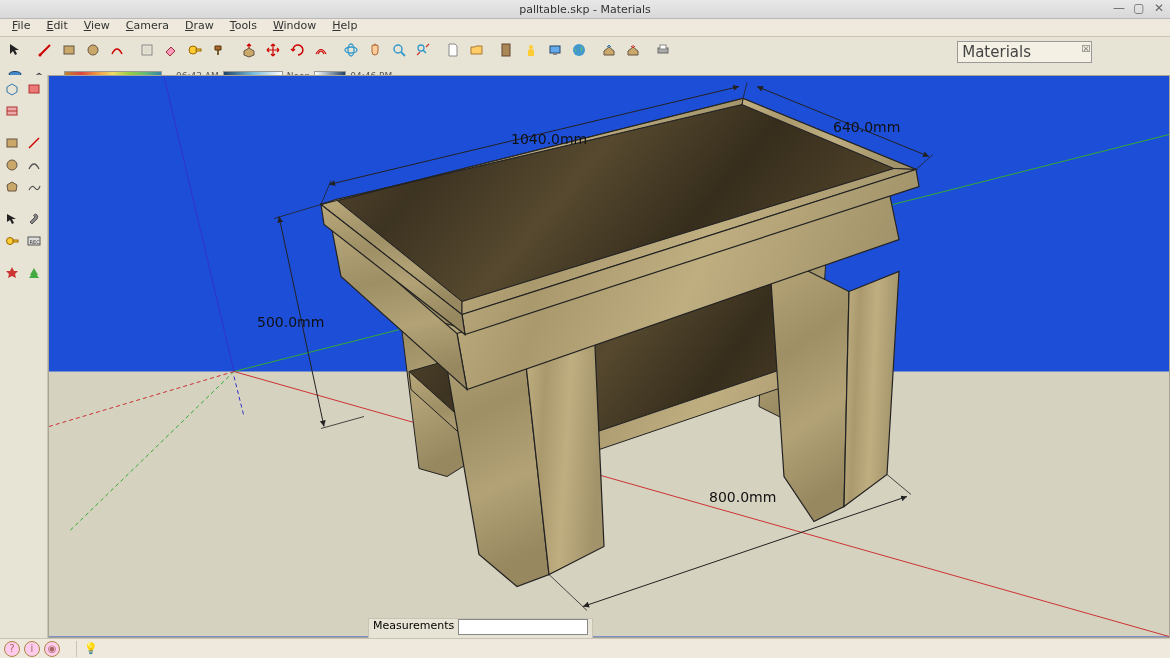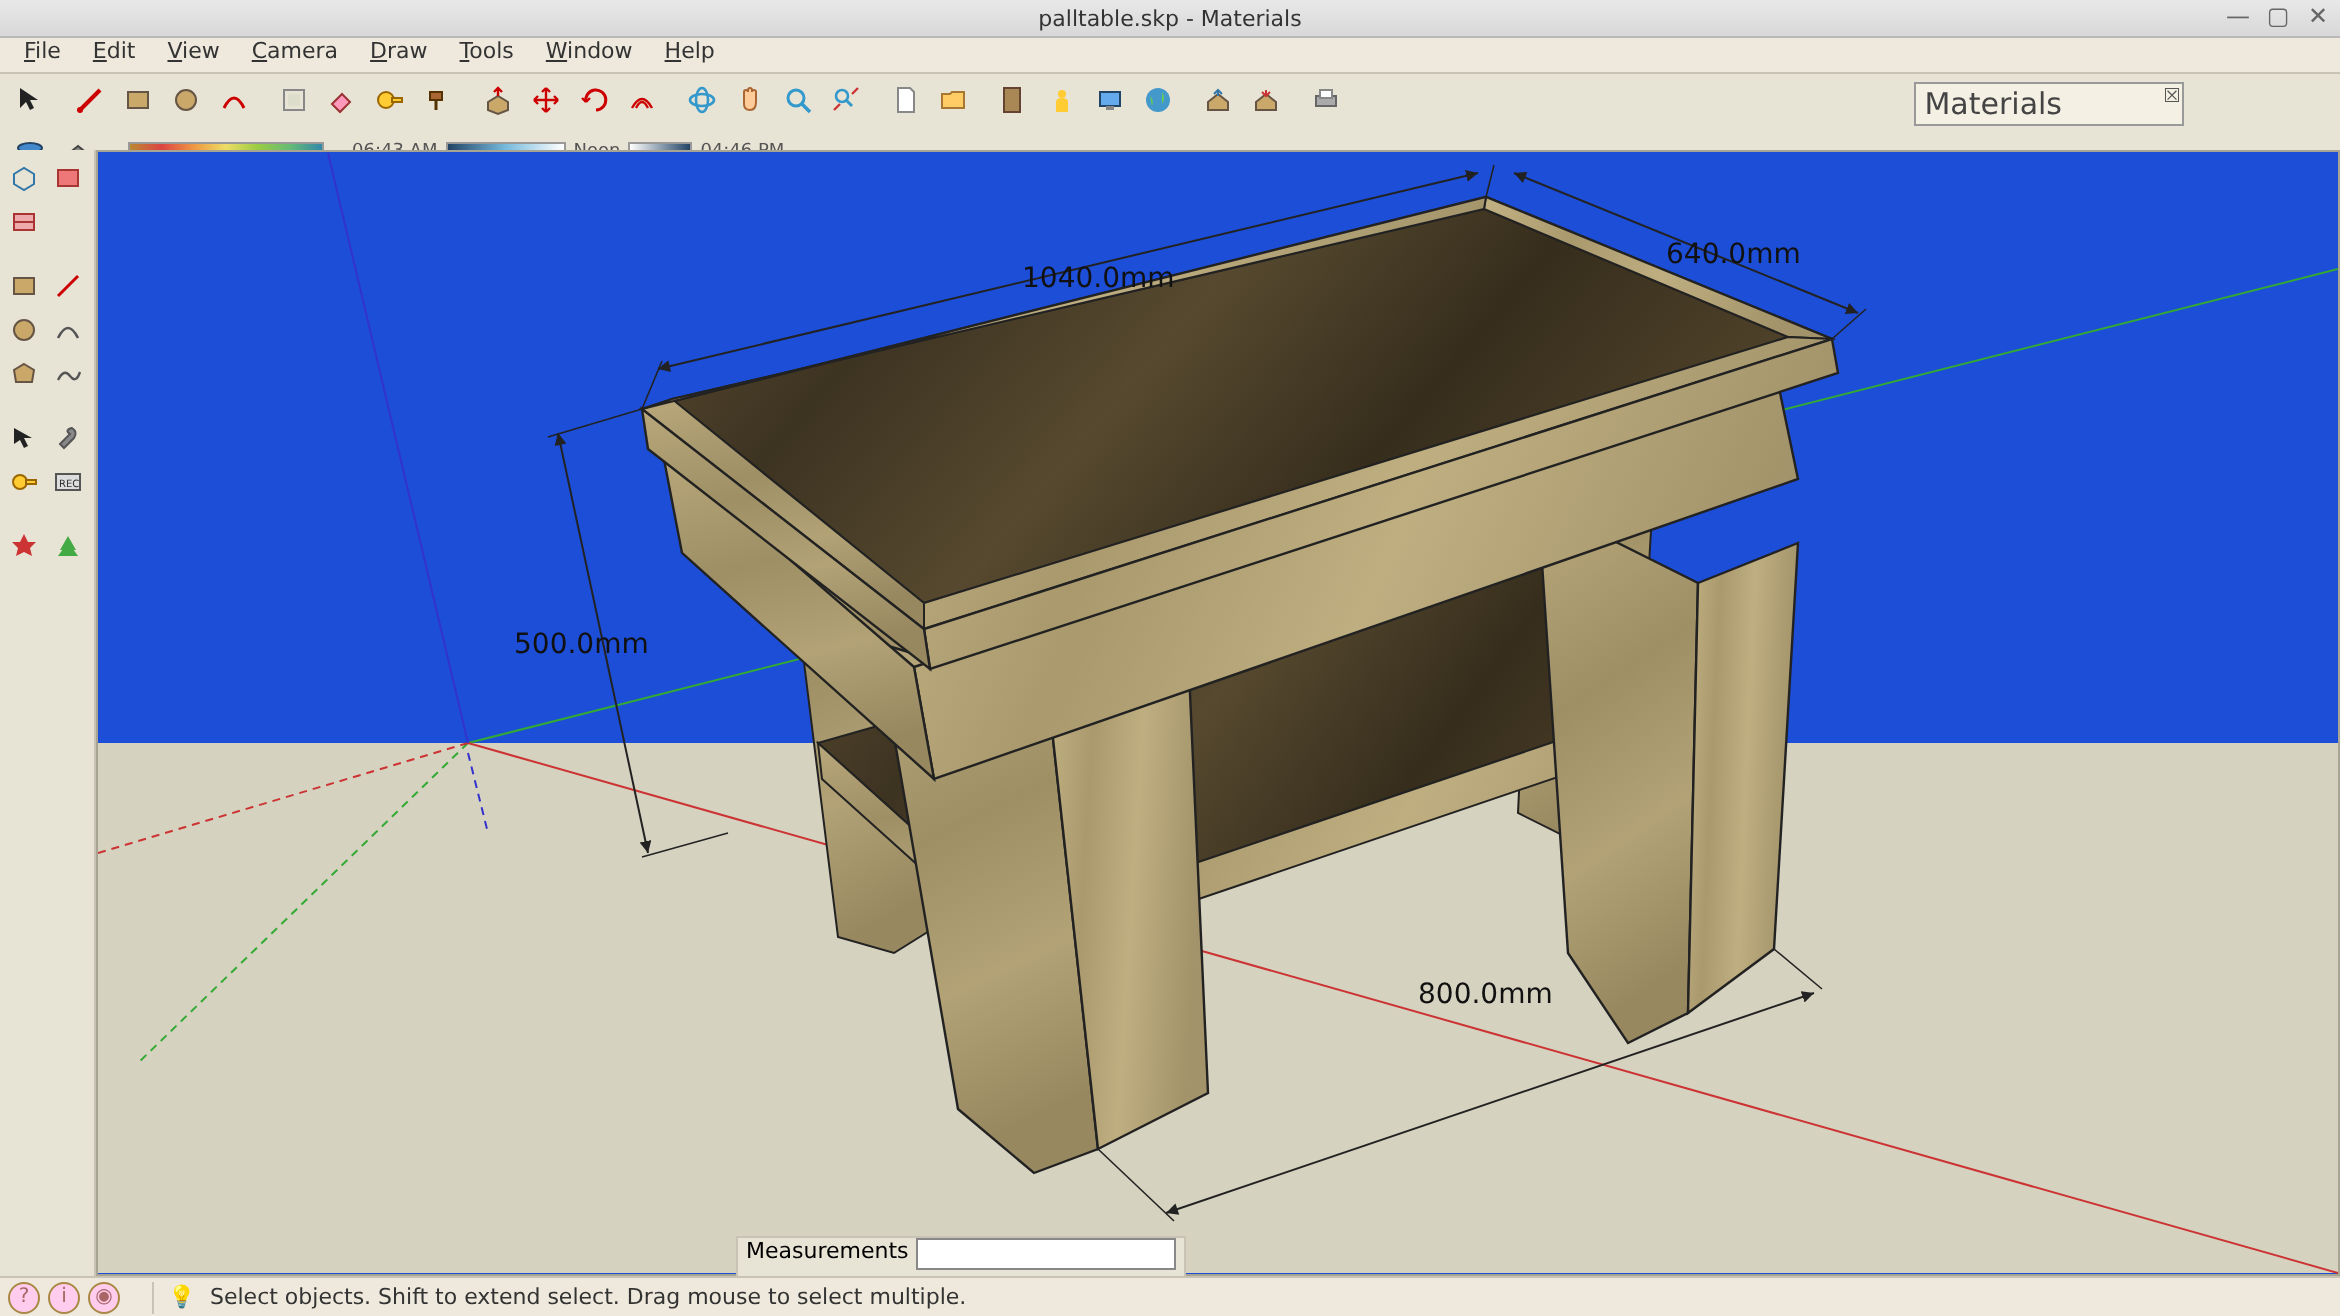--- a/index.html
+++ b/index.html
@@ -453,14 +453,13 @@
 </div>
 
 <div class="statusbar">
   <div class="hint-icons">
     <span>?</span>
     <span>i</span>
     <span>◉</span>
   </div>
   <div class="sep2"></div>
   <span style="width:16px;text-align:center">💡</span>
-  <span style="padding-left:6px">Select objects. Shift to extend select. Drag mouse to select multiple.</span>
 </div>
 
 </body></html>

